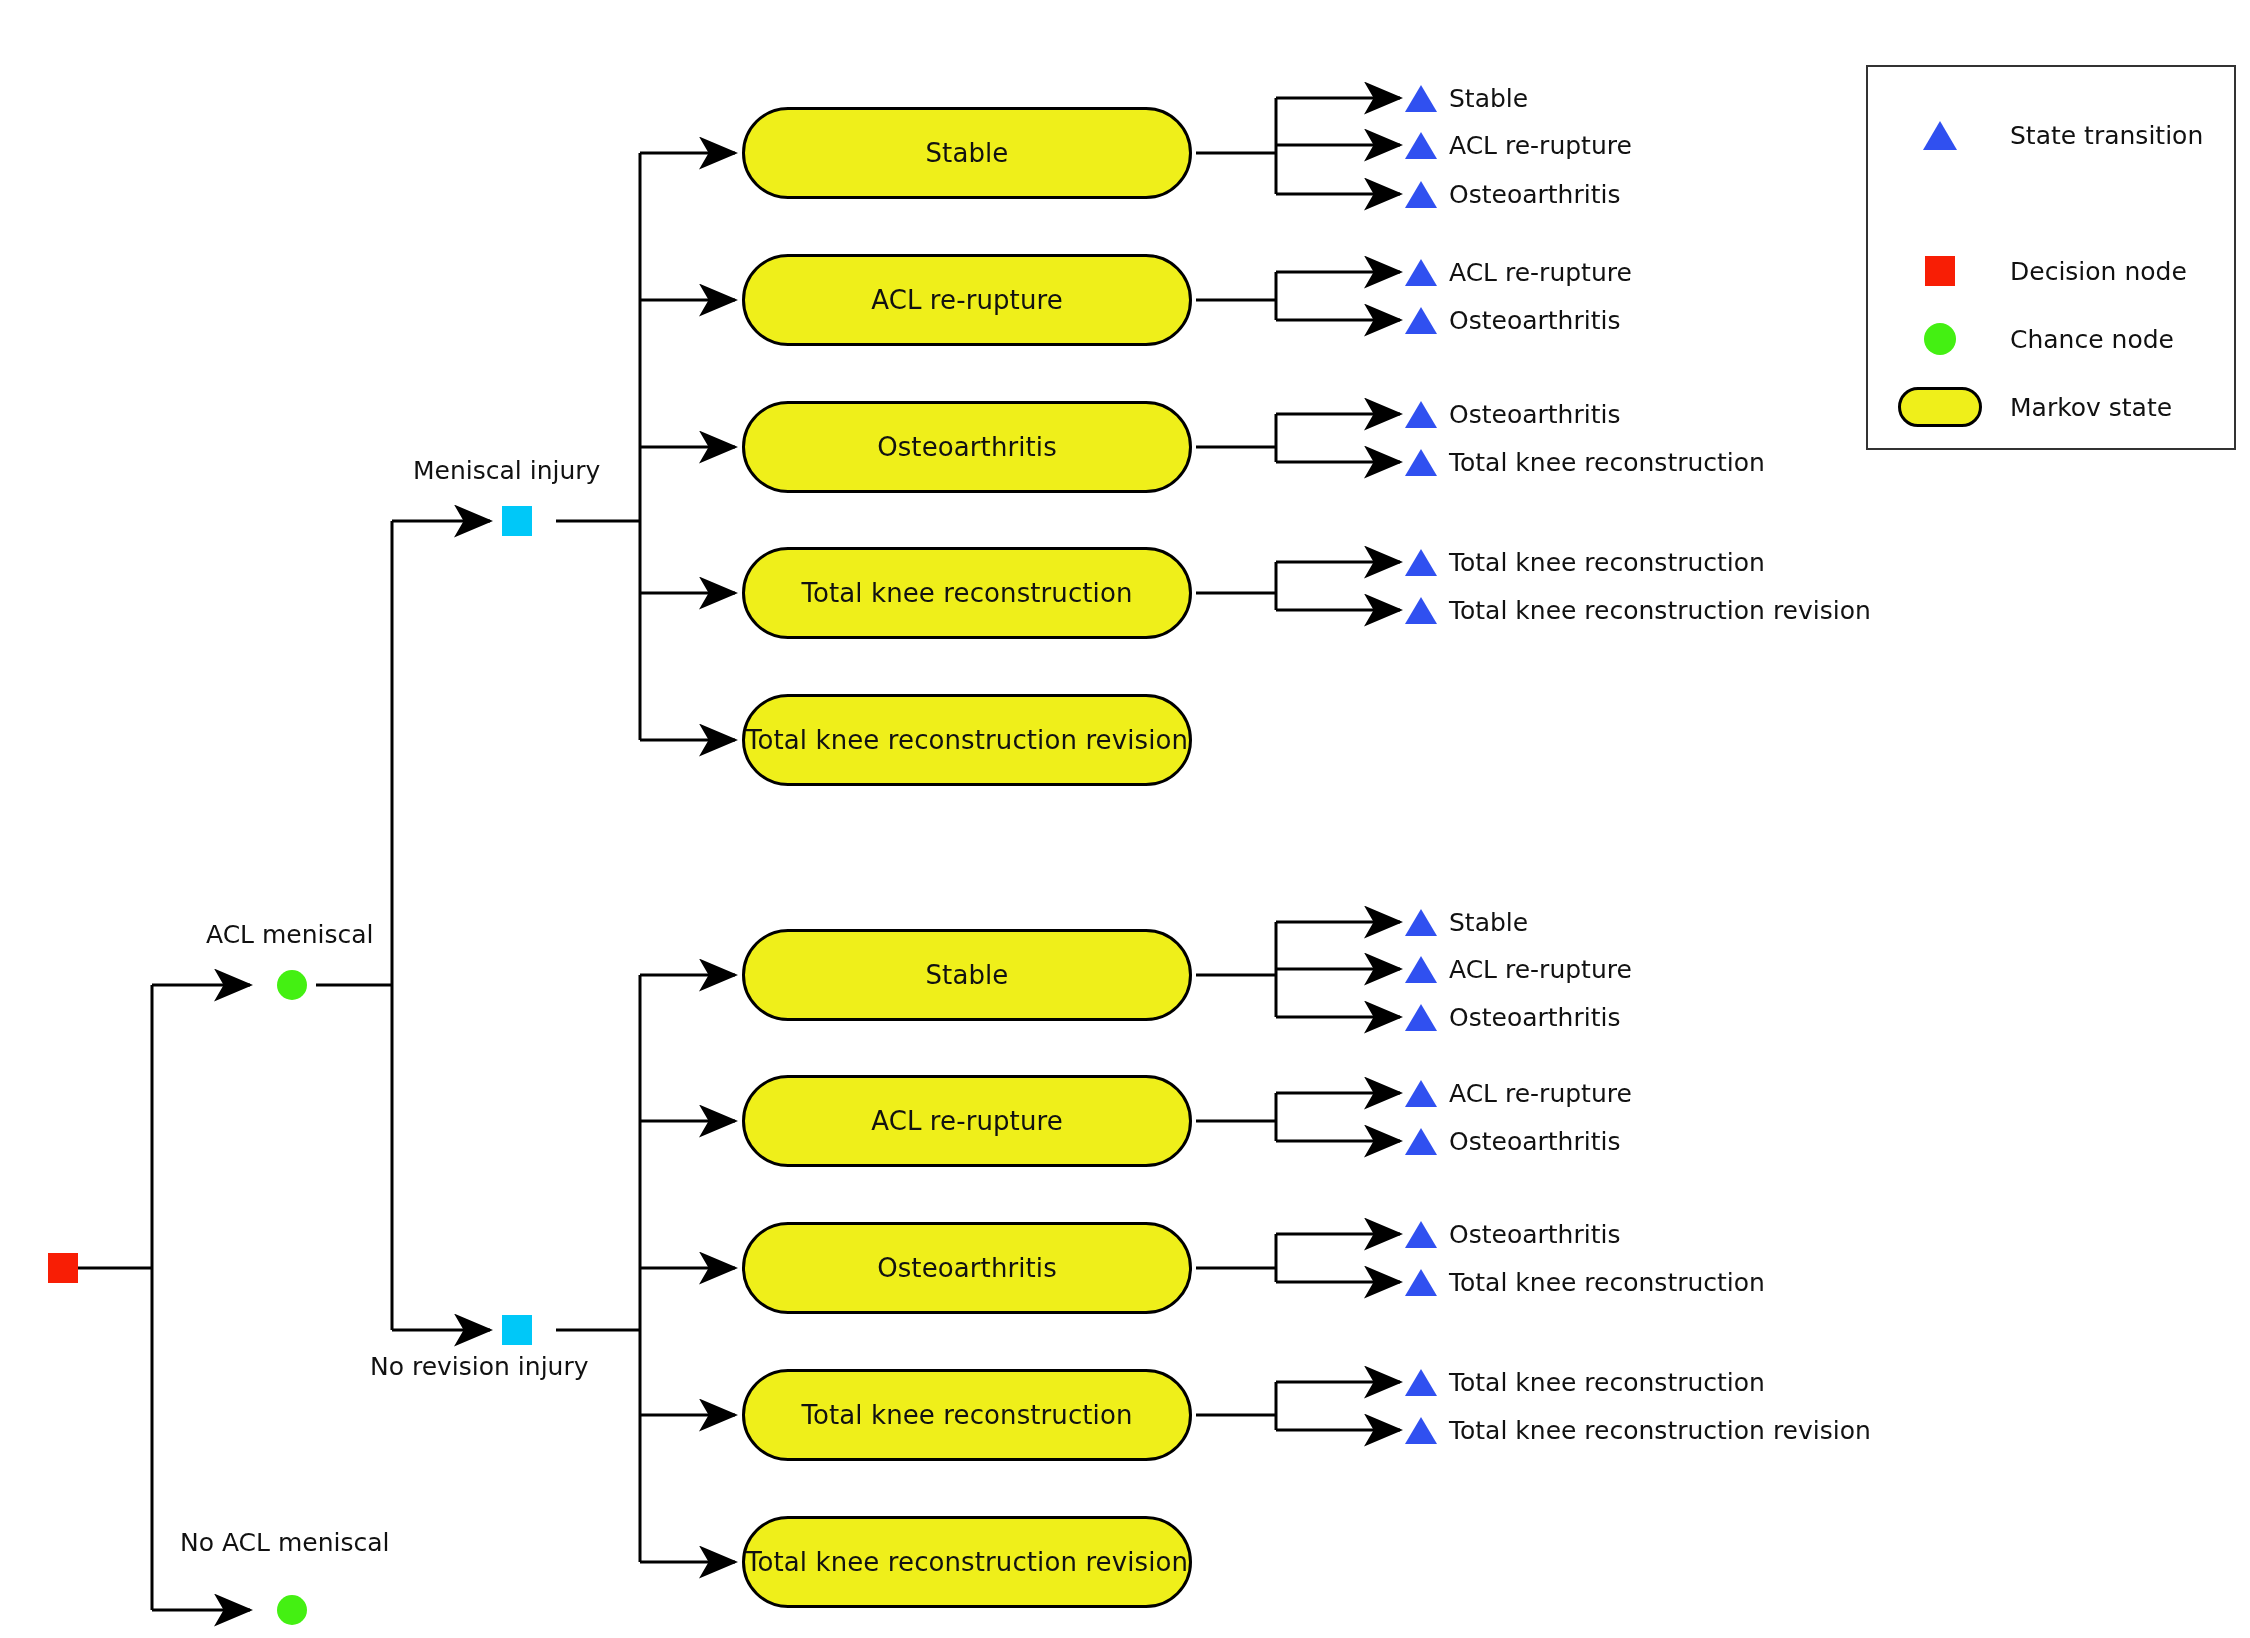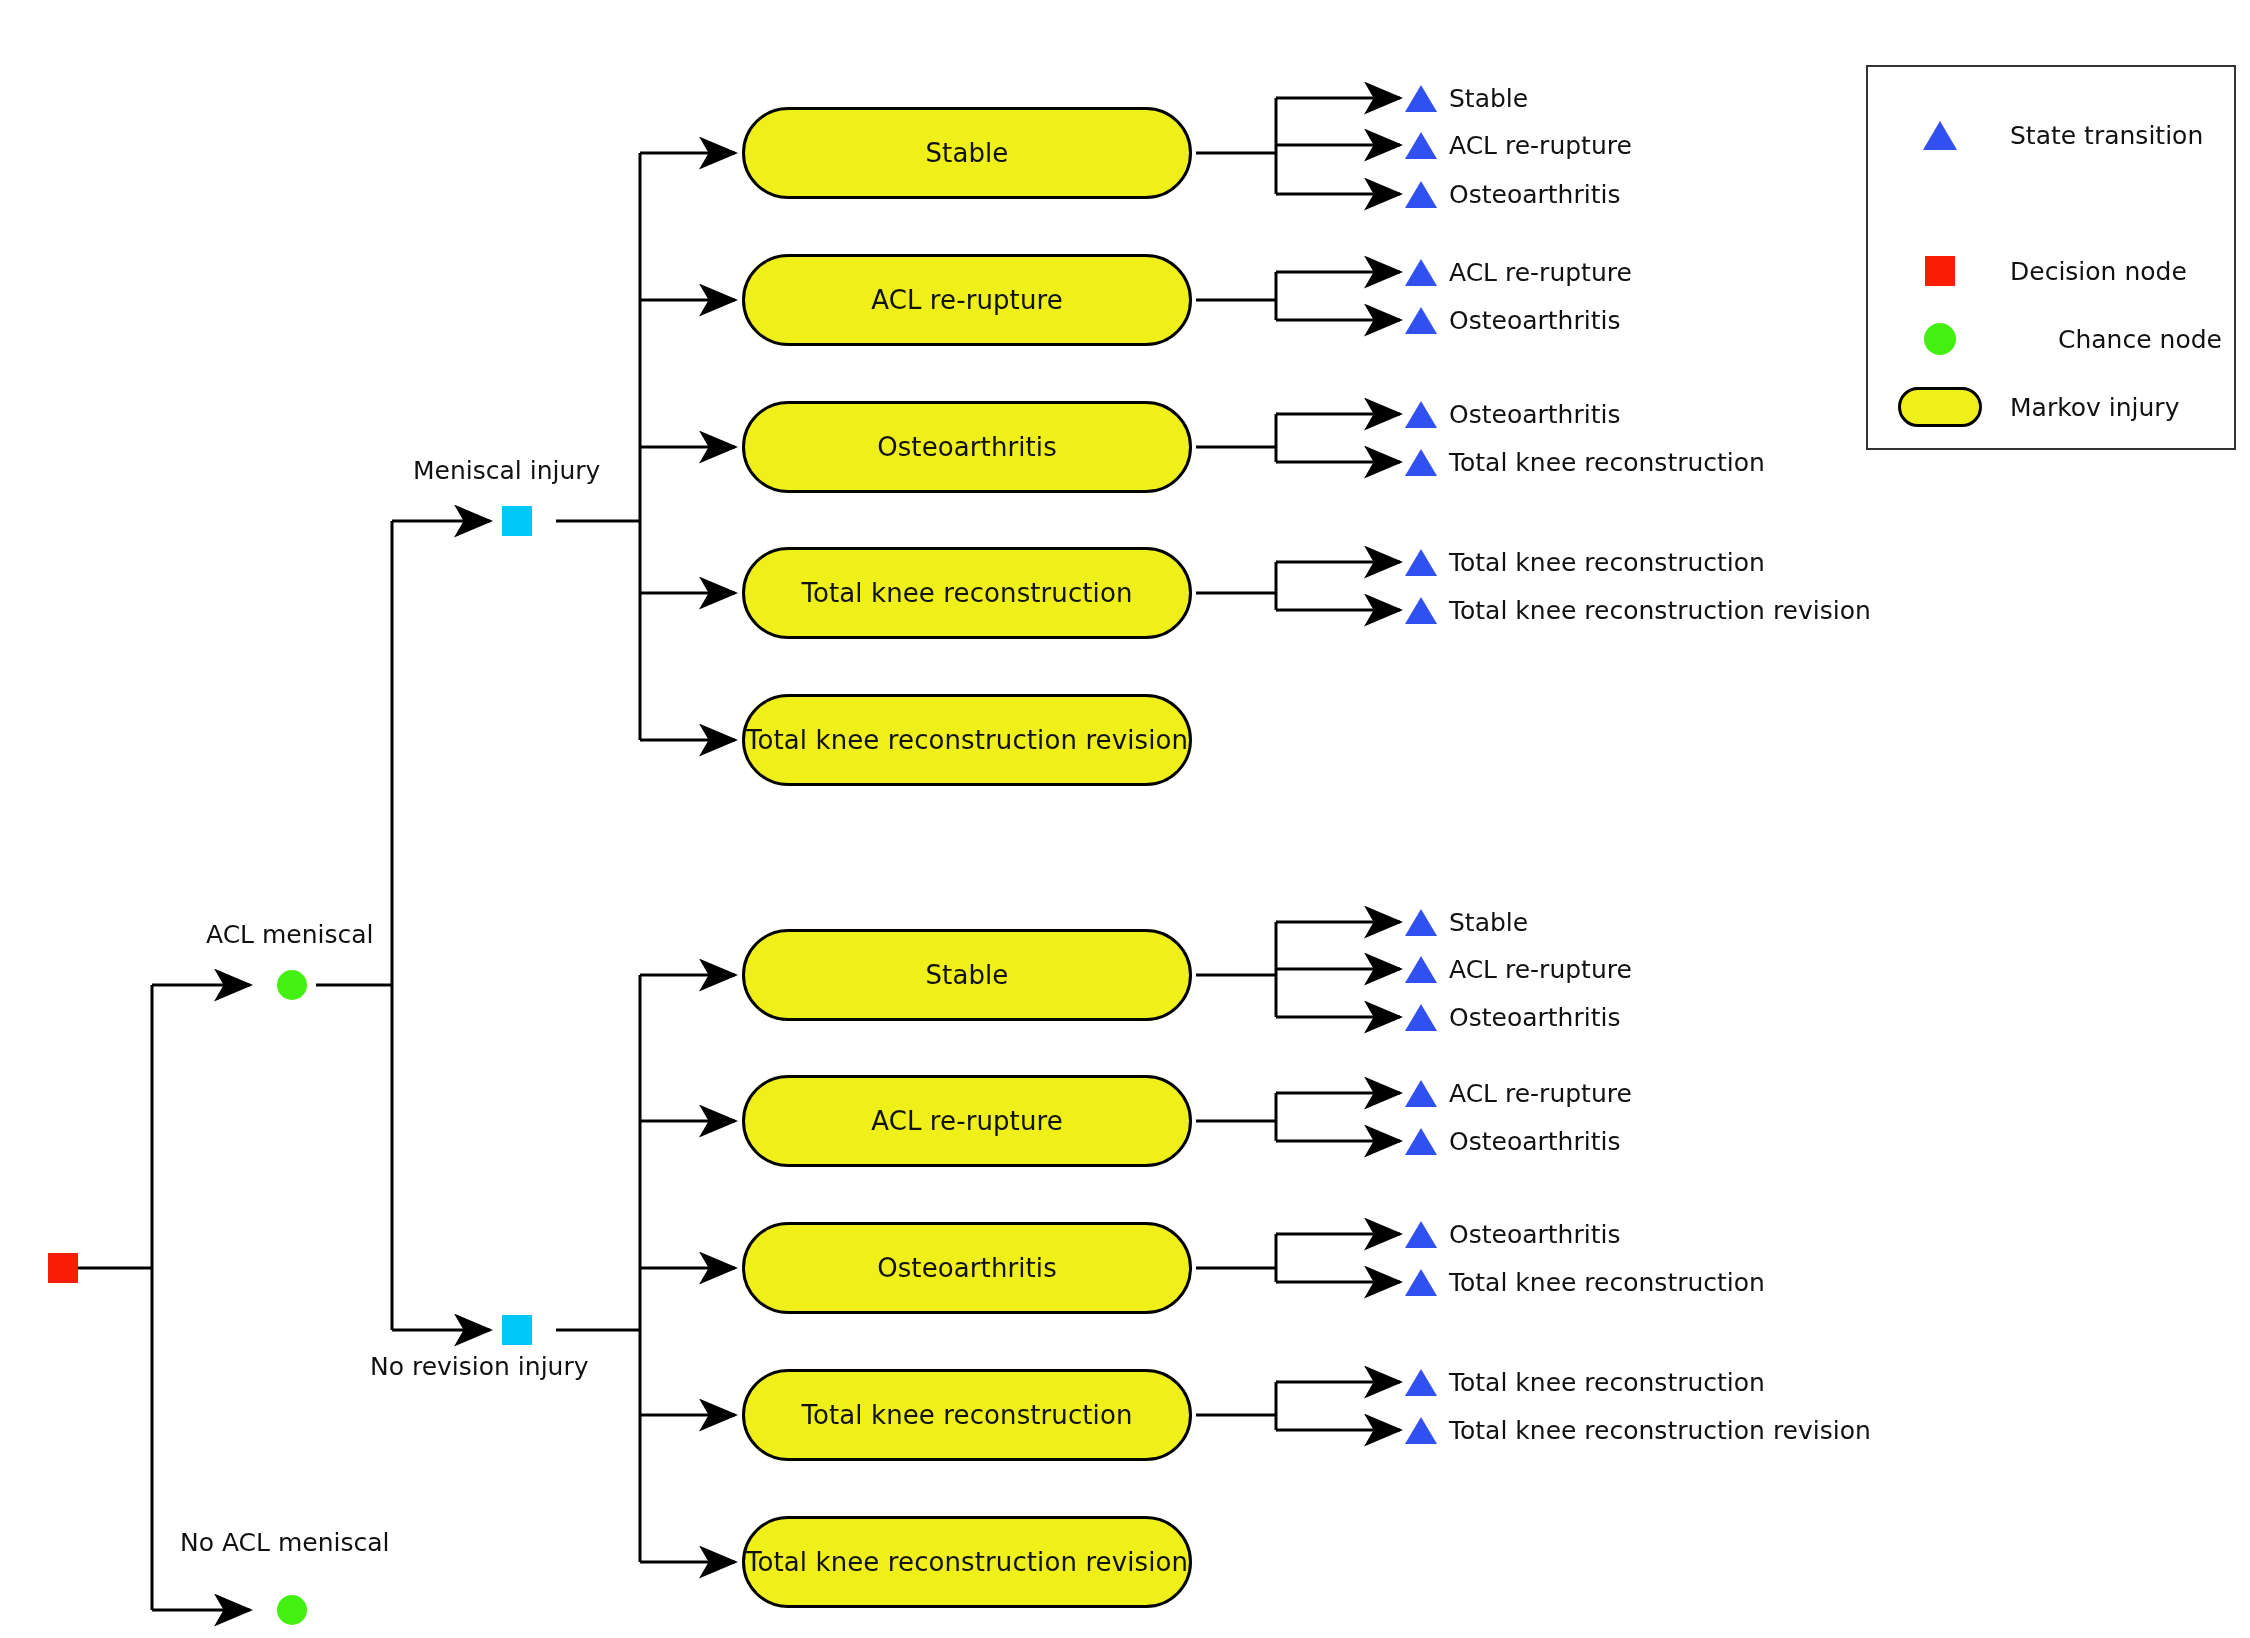--- a/index.html
+++ b/index.html
@@ -363,29 +363,29 @@
     </div>
 
 
     <div class="legend-row" style="top:181px;">
       <span class="legend-swatch">
         <span class="sw-sq-red"></span>
       </span>
       <span class="legend-text">Decision node</span>
     </div>
 
-    <div class="legend-row" style="top:249px;gap:48px;">
+    <div class="legend-row" style="top:249px;">
       <span class="legend-swatch">
         <span class="sw-circle"></span>
       </span>
       <span class="legend-text">Chance node</span>
     </div>
 
     <div class="legend-row" style="top:317px;">
       <span class="legend-swatch">
         <span class="sw-pill"></span>
       </span>
-      <span class="legend-text">Markov injury</span>
+      <span class="legend-text">Markov state</span>
     </div>
 
   </div>
 
 </div>
 
 </body></html>

